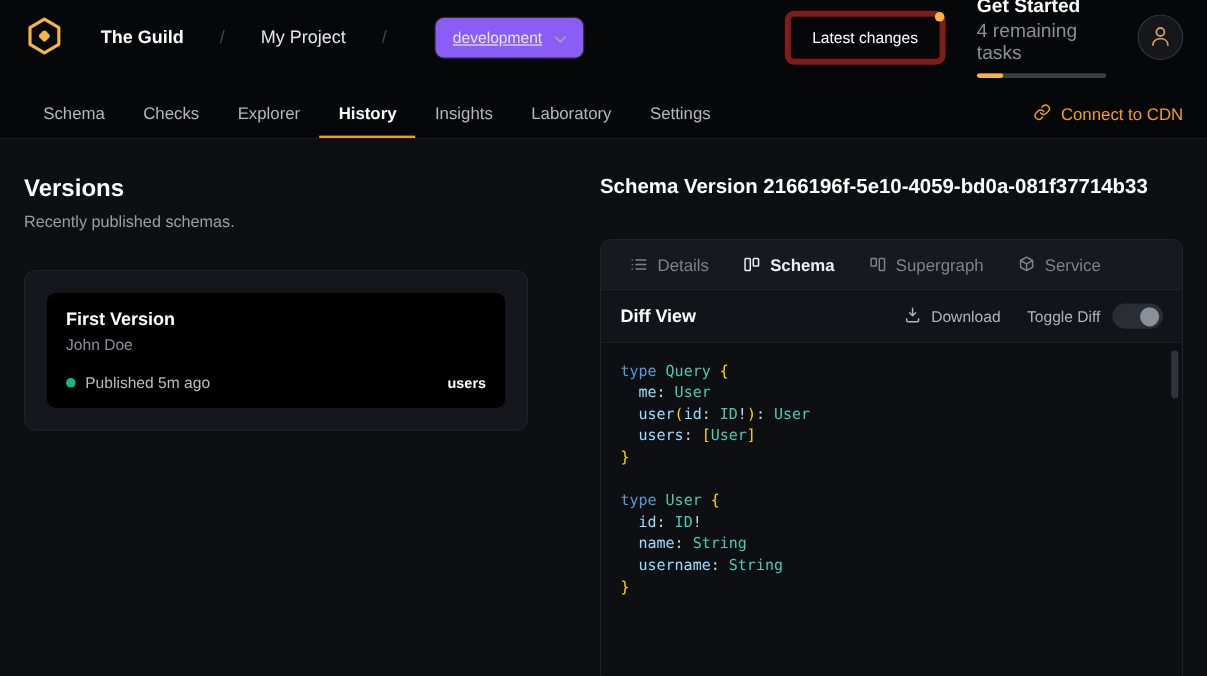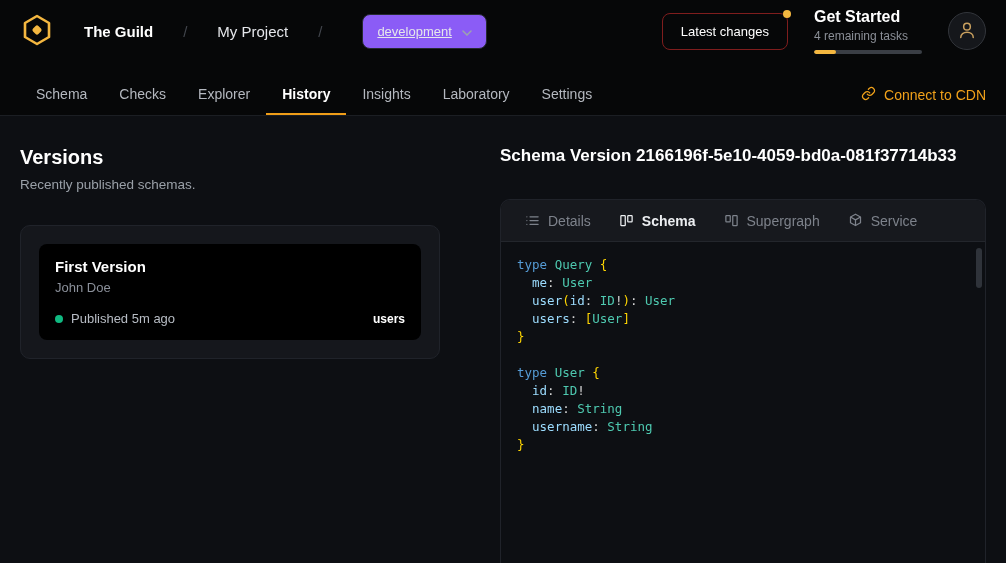--- a/index.html
+++ b/index.html
@@ -22,31 +22,31 @@
   .crumb-sep { color:#42464d; font-size:15px; }
   .project { font-size:15px; color:#e5e7eb; }
   .env-btn {
     margin-left:10px; display:flex; align-items:center; gap:10px;
     background:#8b5cf6; border:1px solid #262a31; border-radius:8px;
     padding:9px 14px; color:#e5e7eb; font-size:13px; cursor:pointer;text-decoration:underline;
   }
   .topbar-right { display:flex; align-items:center; gap:26px; }
   .latest-btn {
     position:relative; background:transparent; color:#fff;
-    border:1px solid #7f1d1d; border-radius:8px;
+    border:5px solid #7f1d1d; border-radius:8px;
     padding:10px 18px; font-size:13px; cursor:pointer;
     font-family:"Liberation Sans", sans-serif;
   }
   .latest-dot {
     position:absolute; top:-4px; right:-4px; width:8px; height:8px;
     border-radius:50%; background:#f4b740;
   }
   .getstarted { width:108px; }
   .gs-title { font-size:16px; font-weight:700; color:#fff; }
-  .gs-sub { font-size:12px; color:#8b8f97; margin-top:3px; }
+  .gs-sub { font-size:16px; color:#8b8f97; margin-top:3px; }
   .gs-track { margin-top:7px; height:4px; background:#3a3e45; border-radius:2px; overflow:hidden; }
   .gs-fill { height:100%; background:#f4b740; border-radius:2px; width:20%; }
   .avatar {
     width:38px; height:38px; border-radius:50%;
     background:#15171b; border:1px solid #32353b;
     display:flex; align-items:center; justify-content:center; cursor:pointer;
   }
 
   
   .mainnav {
@@ -275,20 +275,40 @@
           <span>
             <svg width="15" height="15" viewBox="0 0 24 24" fill="none" stroke="currentColor" stroke-width="2" stroke-linejoin="round">
                 <path d="M12 2l8 4.5v9L12 20l-8-4.5v-9L12 2z"></path>
                 <path d="M12 11L4 6.5M12 11l8-4.5M12 11v9"></path>
               </svg>
           </span>
           <span>Service</span>
         </div>
       </div>
 
+      <div class="diff-head">
+        <span class="diff-title">Diff View</span>
+        <div class="diff-actions">
+          <button class="download-btn">
+            <span>
+              <svg width="15" height="15" viewBox="0 0 24 24" fill="none" stroke="currentColor" stroke-width="2" stroke-linecap="round">
+                  <path d="M12 3v10m0 0l-4-4m4 4l4-4"></path>
+                  <path d="M4 17v2a2 2 0 0 0 2 2h12a2 2 0 0 0 2-2v-2"></path>
+                </svg>
+            </span>
+            <span>Download</span>
+          </button>
+          <div class="toggle-wrap">
+            <span class="toggle-label">Toggle Diff</span>
+            <div class="switch">
+              <div class="switch-knob"></div>
+            </div>
+          </div>
+        </div>
+      </div>
 
       <div class="code-area">
         <div class="code-block"><div><span class="tok-kw">type </span><span class="tok-ty">Query </span><span class="tok-pu">{</span></div><div><span class="tok-fd">  me</span><span class="tok-pl">: </span><span class="tok-ty">User</span></div><div><span class="tok-fd">  user</span><span class="tok-pu">(</span><span class="tok-fd">id</span><span class="tok-pl">: </span><span class="tok-ty">ID</span><span class="tok-pl">!</span><span class="tok-pu">)</span><span class="tok-pl">: </span><span class="tok-ty">User</span></div><div><span class="tok-fd">  users</span><span class="tok-pl">: </span><span class="tok-pu">[</span><span class="tok-ty">User</span><span class="tok-pu">]</span></div><div><span class="tok-pu">}</span></div><div>&nbsp;</div><div><span class="tok-kw">type </span><span class="tok-ty">User </span><span class="tok-pu">{</span></div><div><span class="tok-fd">  id</span><span class="tok-pl">: </span><span class="tok-ty">ID</span><span class="tok-pl">!</span></div><div><span class="tok-fd">  name</span><span class="tok-pl">: </span><span class="tok-ty">String</span></div><div><span class="tok-fd">  username</span><span class="tok-pl">: </span><span class="tok-ty">String</span></div><div><span class="tok-pu">}</span></div></div>
         <div class="code-scrollbar"></div>
       </div>
 
     </div>
   </section>
 </main>
 

